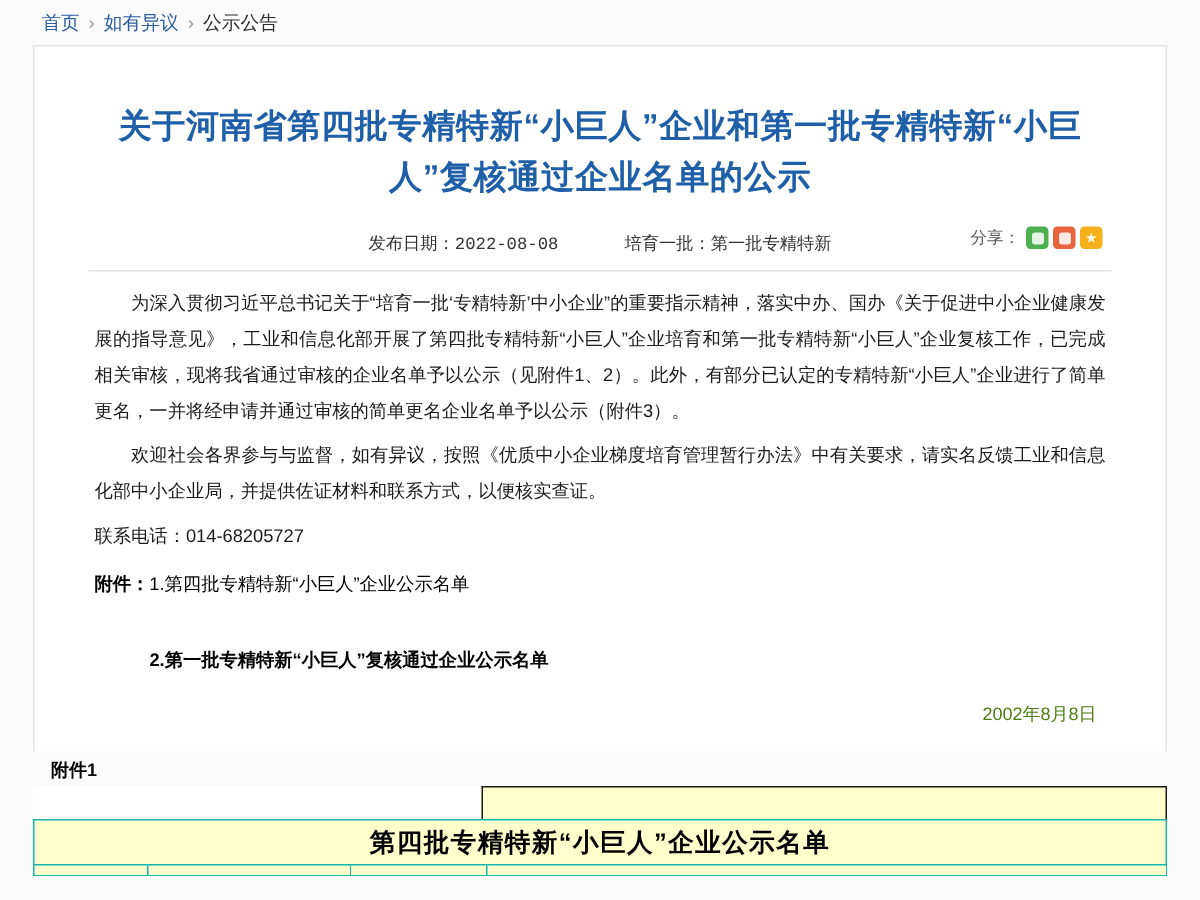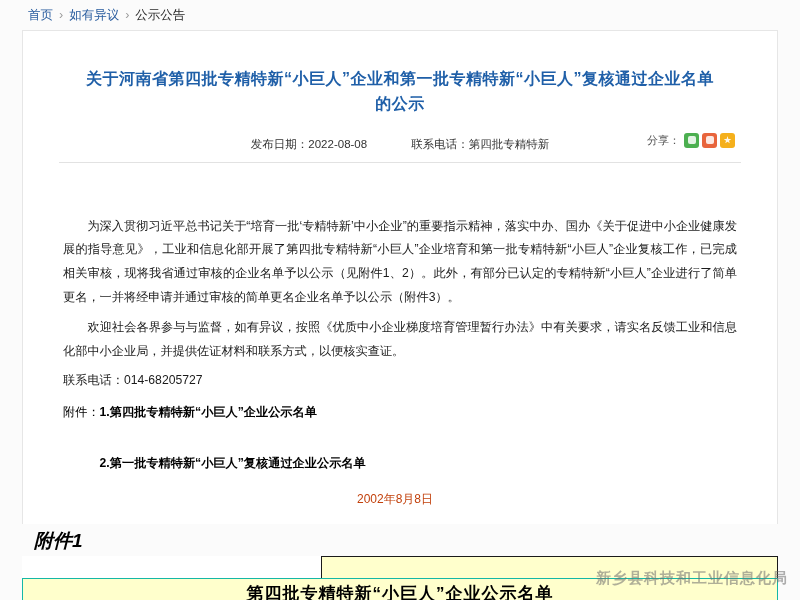--- a/index.html
+++ b/index.html
@@ -47,35 +47,36 @@
     background: #fff;
     border: 1px solid #e6e6e6;
     border-bottom: none;
     min-height: 400px;
     padding: 18px 36px 6px 36px;
     box-sizing: border-box;
   }
   .title {
     text-align: center;
     color: #1f5fa8;
-    font-size: 16px;
+    font-size: 22px;
     font-weight: bold;
     line-height: 1.55;
     letter-spacing: 0.5px;
     padding: 18px 20px 6px 20px;
   }
   .meta {
     display: flex;
     align-items: center;
     justify-content: center;
     gap: 44px;
     font-size: 11.5px;
     color: #333;
     padding: 14px 0 8px 0;
     position: relative;
+    font-family: Liberation Mono, monospace;
   }
   .meta .share {
     position: absolute;
     right: 6px;
     top: 10px;
     display: flex;
     align-items: flex-end;
     gap: 4px;
     font-size: 11px;
     color: #555;
@@ -112,51 +113,50 @@
   .meta-divider {
     border-top: 1px solid #e2e2e2;
     margin: 2px 0 0 0;
   }
   .body-text {
     font-size: 12.2px;
     line-height: 1.95;
     color: #1b1b1b;
     text-align: justify;
     padding: 10px 4px 0 4px;
-    margin-top: 42px;
   }
   .body-text p {
     margin: 0 0 6px 0;
     text-indent: 2em;
   }
   .body-text p.noindent {
     text-indent: 0;
   }
   .attach-wrap {
     padding: 2px 4px 0 4px;
     font-size: 12.2px;
     line-height: 1.9;
   }
   .attach-label {
-    font-weight: normal;
+    font-weight: bold;
     display: inline-block;
   }
   .attach-item {
     font-weight: bold;
     margin-left: 3em;
     margin-top: 28px;
   }
   .attach-first {
-    font-weight: bold;
+    font-weight: normal;
   }
   .sign-date {
-    text-align: center;
+    text-align: right;
     font-size: 12px;
     padding: 16px 10px 10px 0;
-    color: #c2410c;
+    color: #4d7c0f;
   }
   
   .sheet {
     position: relative;
     margin: 0 0 0 0;
     padding: 0 22px;
     box-sizing: border-box;
   }
   table.grid {
     border-collapse: collapse;
@@ -206,24 +206,23 @@
   }
   .topcols .right-band {
     width: 60.5%;
     background: #ffffcc;
     border: 1px solid #1a1a1a;
     border-bottom: none;
     height: 22px;
     box-sizing: border-box;
   }
   .attach1-label {
-    font-size: 19px;
+    font-size: 12px;
     font-weight: bold;
     padding: 4px 0 2px 12px;
-    font-style: italic;
   }
 </style>
 </head>
 <body>
 
 <div class="page">
 
   <div class="breadcrumb">
     <span class="crumb link">首页</span>
     <span class="sep">›</span>
@@ -234,21 +233,21 @@
 
   <div class="article">
 
     <div class="title">关于河南省第四批专精特新“小巨人”企业和第一批专精特新“小巨人”复核通过企业名单的公示</div>
 
     <div class="meta">
       <span>
         <span>发布日期：</span><span>2022-08-08</span>
       </span>
       <span>
-        <span>联系电话：</span><span>第四批专精特新</span>
+        <span>培育一批：</span><span>第一批专精特新</span>
       </span>
       <span class="share">
         <span>分享：</span>
         <span class="share-icons">
           <span class="share-icon wechat"></span>
           <span class="share-icon weibo"></span>
           <span class="share-icon qzone"></span>
         </span>
       </span>
     </div>
@@ -305,14 +304,13 @@
           <td class="hdr">
             
             
           </td>
         </tr>
 
       </tbody>
     </table>
   </div>
 
-  <div class="watermark">新乡县科技和工业信息化局</div>
 </div>
 
 </body></html>

